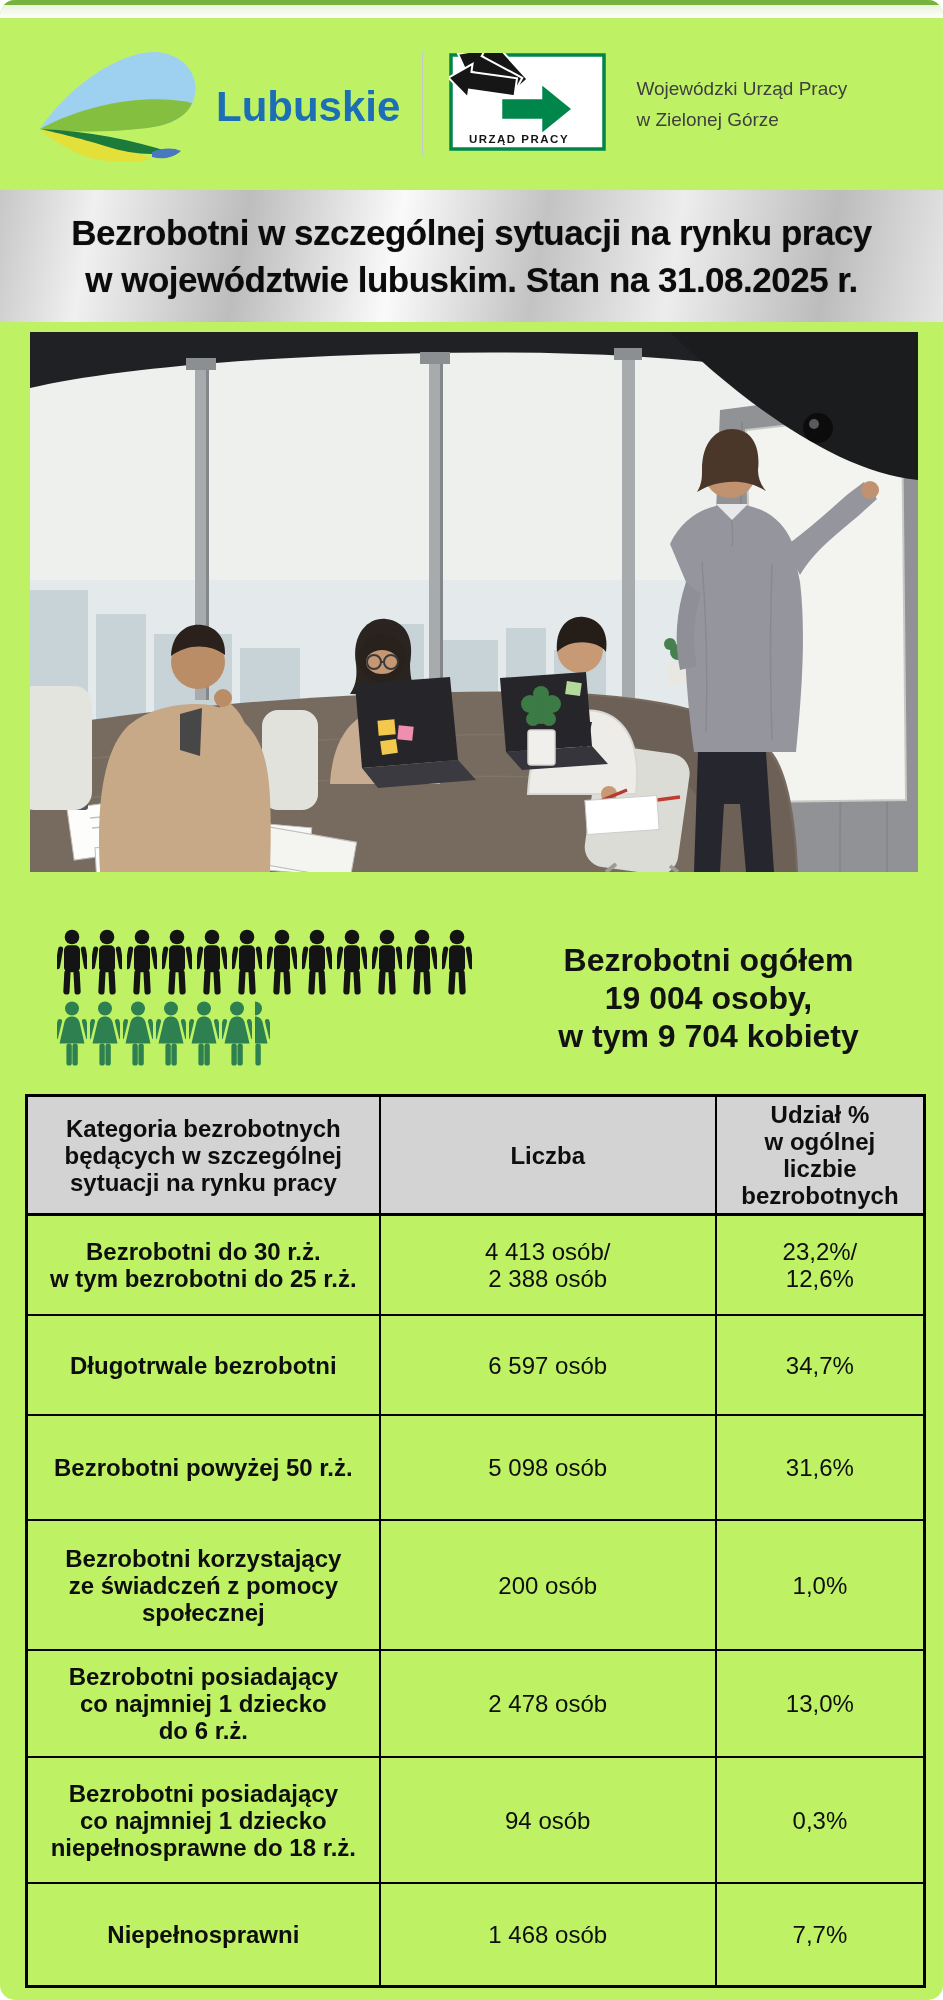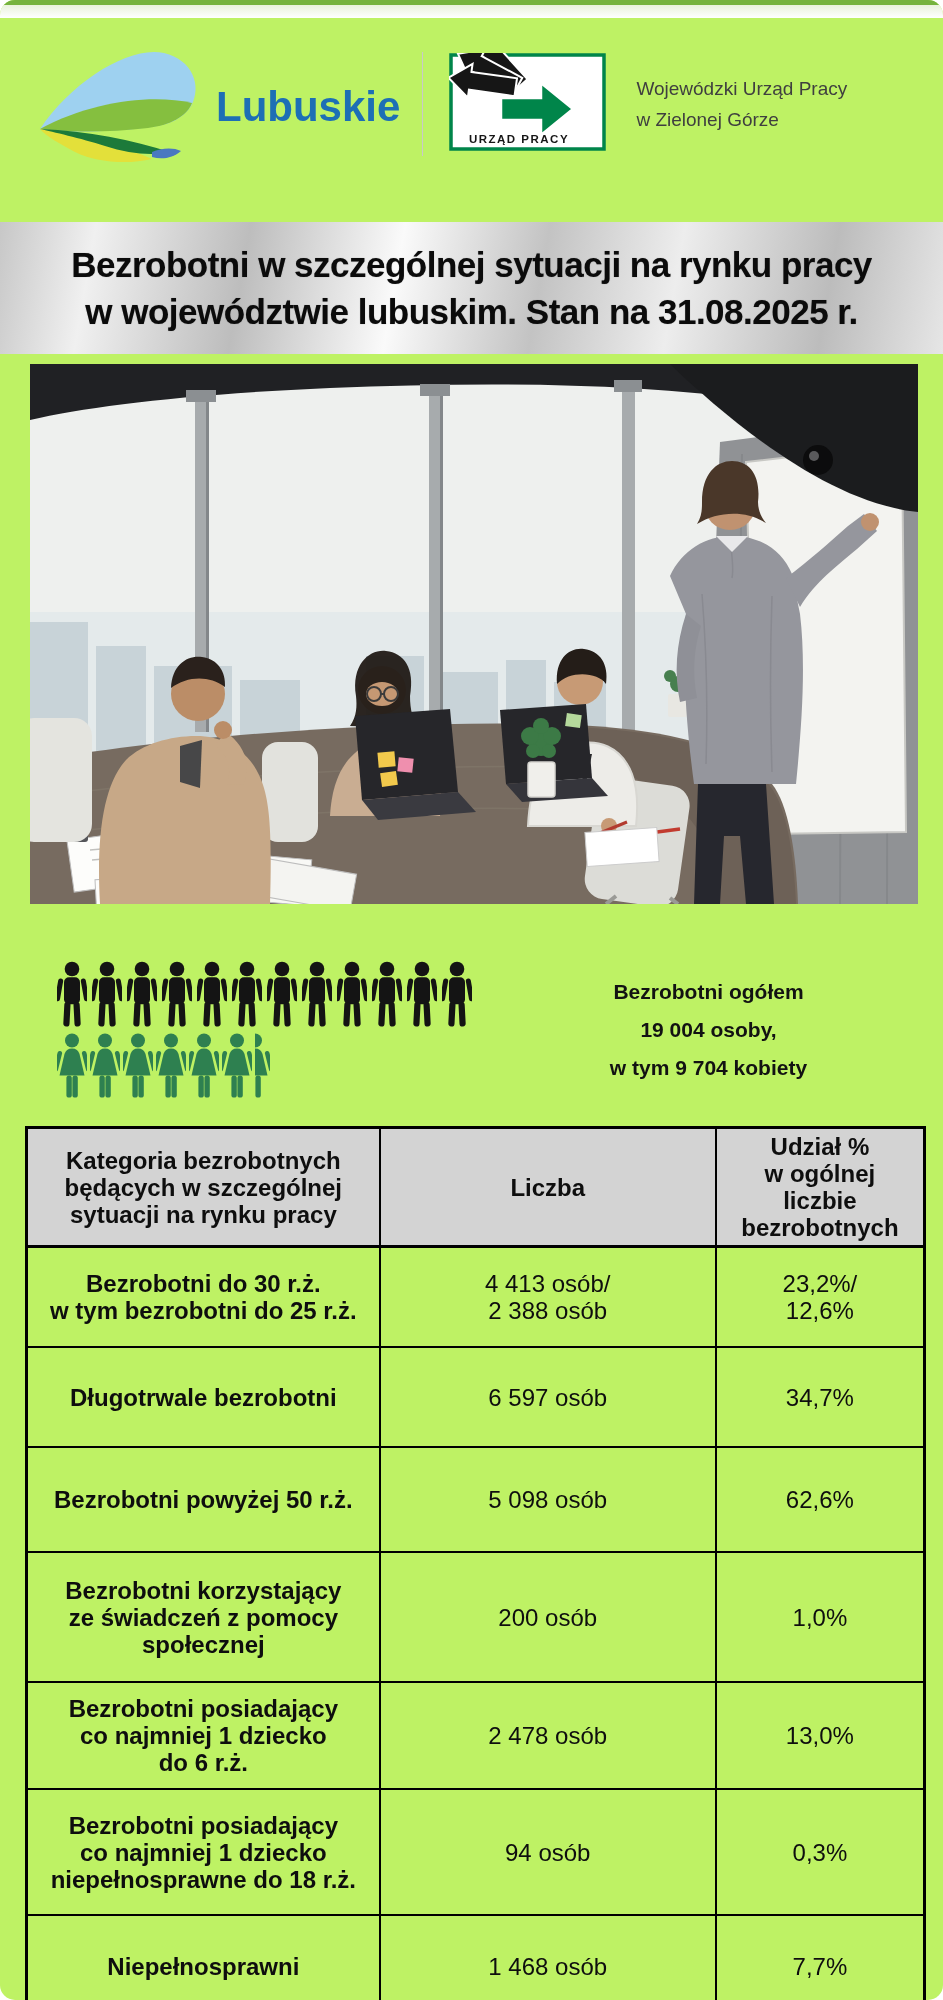--- a/index.html
+++ b/index.html
@@ -19,21 +19,20 @@
     letter-spacing:0px;margin-top:6px;
   }
   .header-divider{width:1px;height:104px;background:#c9c9c9;margin:0 26px 0 22px;}
   .office-logo{flex:0 0 auto;}
   .org-name{margin-left:30px;font-size:19px;line-height:31px;color:#3f3f3f;}
 
   
   .title-banner{
     height:132px;display:flex;flex-direction:column;justify-content:center;align-items:center;
     background:linear-gradient(100deg,#c7c7c7 0%,#f0f0f0 10%,#bdbdbd 26%,#fafafa 42%,#c3c3c3 57%,#ededed 71%,#bcbcbc 87%,#e6e6e6 100%);
-    margin-top:32px;
   }
   .title-banner .line{
     font-size:35px;line-height:47px;font-weight:bold;color:#0b0b0b;letter-spacing:-0.5px;
     text-shadow:0 0 1px rgba(0,0,0,.35);
   }
 
   
   .photo-wrap{margin:10px 25px 0 30px;width:888px;height:540px;}
   .photo-wrap svg{display:block;}
 
@@ -42,21 +41,21 @@
   .icons-block{flex:0 0 445px;}
   .icons-row{display:flex;align-items:flex-end;}
   .icons-row.male .p-icon{margin-right:5px;}
   .icons-row.female{margin-top:6px;}
   .icons-row.female .p-icon{margin-right:3px;}
   .p-icon{display:inline-block;width:30px;height:66px;}
   .p-icon.male svg{fill:var(--male-icon-black,#141414);}
   .p-icon.female svg{fill:var(--female-icon-green,#2e8050);}
   .p-icon.half{width:15px;overflow:hidden;}
   .p-icon.half svg{margin-left:-15px;}
-  .stats-block{flex:1;text-align:center;font-size:21px;font-weight:bold;line-height:38px;color:#121212;padding-right:8px;}
+  .stats-block{flex:1;text-align:center;font-size:32px;font-weight:bold;line-height:38px;color:#121212;padding-right:8px;}
 
   
   .stats-table{
     margin:26px 0 0 25px;width:901px;border-collapse:collapse;table-layout:fixed;
     font-size:24px;line-height:27px;color:#0e0e0e;
   }
   .stats-table th,.stats-table td{
     border:2px solid #000;text-align:center;vertical-align:middle;
     white-space:pre-line;padding:4px 10px;
   }
@@ -467,21 +466,21 @@
 12,6%</td>
       </tr>
       <tr>
         <td class="cat">Długotrwale bezrobotni</td>
         <td>6 597 osób</td>
         <td>34,7%</td>
       </tr>
       <tr>
         <td class="cat">Bezrobotni powyżej 50 r.ż.</td>
         <td>5 098 osób</td>
-        <td>62,6%</td>
+        <td>31,6%</td>
       </tr>
       <tr>
         <td class="cat">Bezrobotni korzystający
 ze świadczeń z pomocy
 społecznej</td>
         <td>200 osób</td>
         <td>1,0%</td>
       </tr>
       <tr>
         <td class="cat">Bezrobotni posiadający

